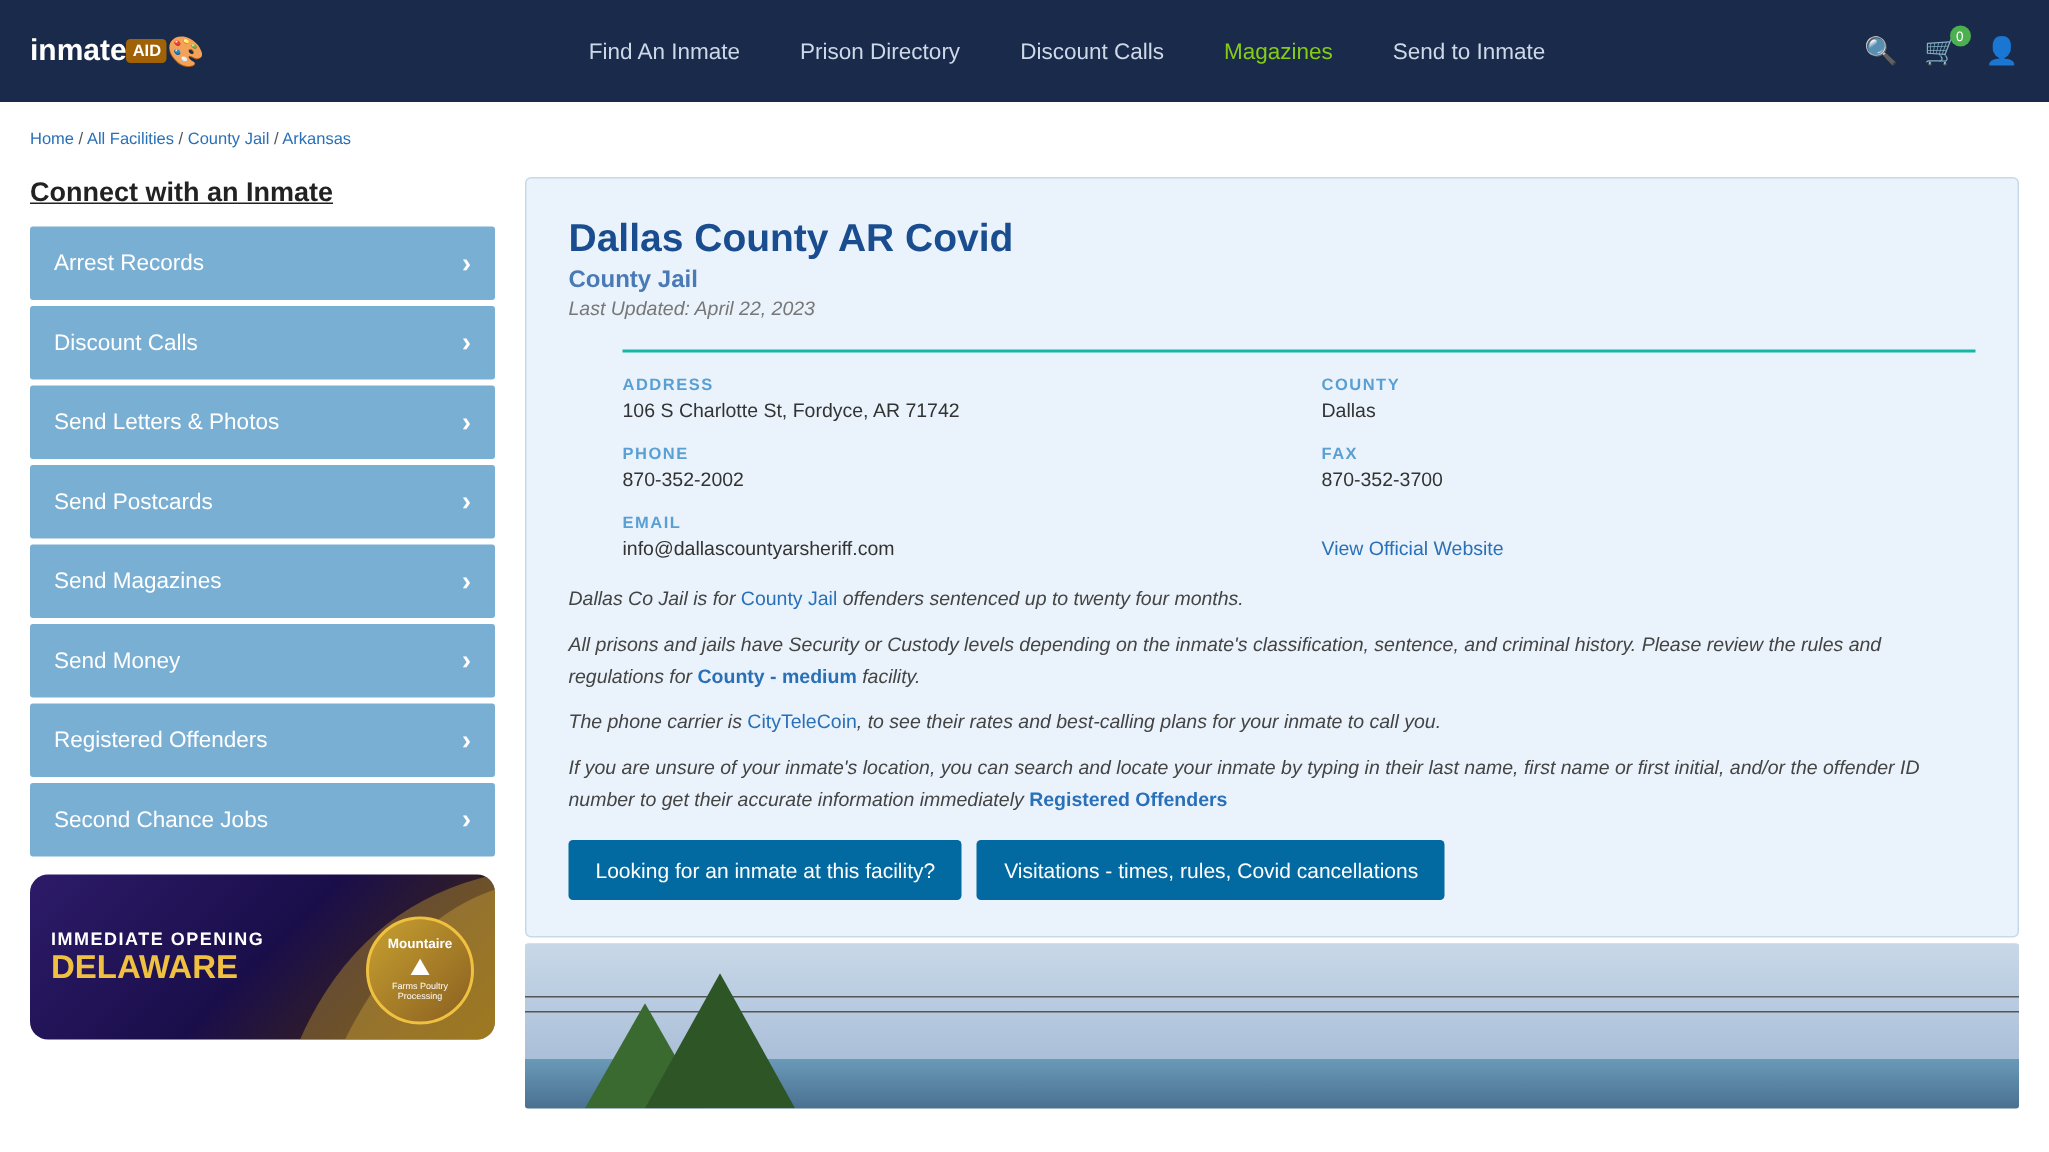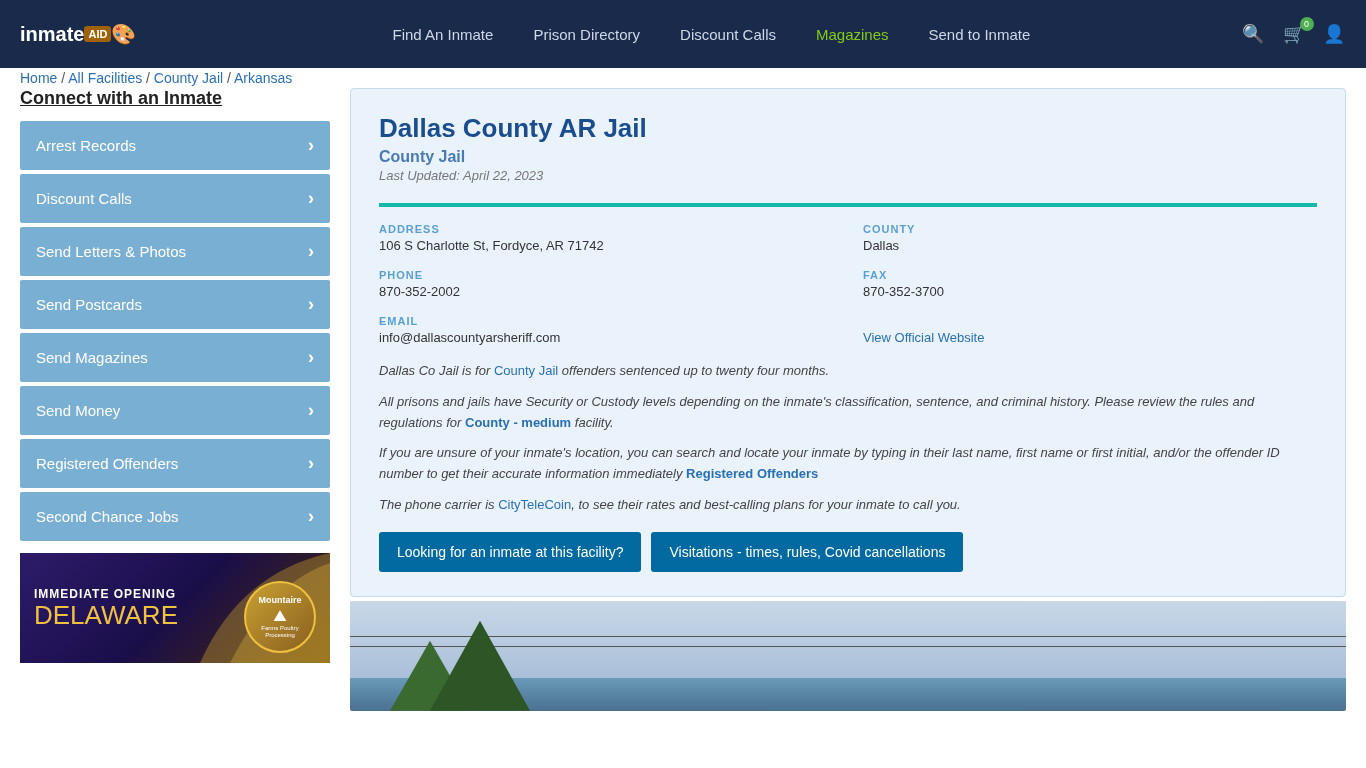--- a/index.html
+++ b/index.html
@@ -33,22 +33,22 @@
       align-items: center;
       gap: 18px;
       color: #cdd8e8;
     }
     .cart-wrapper {
       position: relative;
     }
 
     
     .breadcrumb {
-      padding: 2px 20px;
-      font-size: 14px;
+      padding: 19px 20px;
+      font-size: 11px;
     }
     .breadcrumb a {
       color: #2970b8;
       text-decoration: none;
     }
     .breadcrumb span { color: #555; }
 
     
     .main-layout {
       display: flex;
@@ -90,21 +90,21 @@
       font-size: 18px;
       font-weight: bold;
     }
 
     
     .ad-banner {
       margin-top: 12px;
       width: 310px;
       height: 110px;
       background: linear-gradient(135deg, #2d1b69 0%, #1a0e4a 50%, #4a2d00 100%);
-      border-radius: 0;
+      border-radius: 12px;
       overflow: hidden;
       position: relative;
       display: flex;
       align-items: center;
       padding: 10px 14px;
     }
     .ad-text-block {
       color: #fff;
       z-index: 2;
     }
@@ -135,23 +135,24 @@
     .facility-updated {
       font-size: 13px;
       color: #777;
       font-style: italic;
       margin-bottom: 20px;
     }
     .facility-info-grid {
       display: grid;
       grid-template-columns: 1fr 1fr;
       gap: 16px 30px;
-      border-top: 4px solid #14b8a6;
+      border-top: 2px solid #14b8a6;
       padding-top: 16px;
       margin-bottom: 16px;
+      margin-left: 36px;
     }
     .info-block label {
       display: block;
       font-size: 11px;
       font-weight: bold;
       color: #5a9fd4;
       letter-spacing: 1px;
       margin-bottom: 3px;
     }
     .info-block p {
@@ -305,39 +306,39 @@
       </div>
       <div class="sidebar-item">
         <span>Second Chance Jobs</span>
         <span class="sidebar-arrow">›</span>
       </div>
     </div>
 
     <div class="ad-banner">
       <div class="ad-text-block">
         <div style="font-size:12px; font-weight:bold; color:#fff; letter-spacing:1px;">IMMEDIATE OPENING</div>
-        <div style="font-size:26px; font-weight:400; color:#f0c040; line-height:1.1;">DELAWARE</div>
+        <div style="font-size:22px; font-weight:700; color:#f0c040; line-height:1.1;">DELAWARE</div>
       </div>
 
       <svg style="position:absolute; right:0; bottom:0; width:180px; height:110px;" viewBox="0 0 180 110">
         <path d="M 50 110 Q 90 20 180 0 L 180 110 Z" fill="#c8a030" opacity="0.4"></path>
         <path d="M 80 110 Q 120 30 180 10 L 180 110 Z" fill="#f0c040" opacity="0.3"></path>
       </svg>
 
       <div style="position:absolute; right:14px; bottom:10px; background:linear-gradient(135deg,#c8a030,#8a6020); border-radius:50%; width:72px; height:72px; display:flex; flex-direction:column; align-items:center; justify-content:center; z-index:3; border:2px solid #f0c040;">
         <span style="font-size:9px; font-weight:bold; color:#fff; text-align:center; line-height:1.3;">Mountaire</span>
         <div style="color:#fff; font-size:16px;">⛰</div>
         <span style="font-size:6px; color:#fff; text-align:center; line-height:1.2;">Farms Poultry Processing</span>
       </div>
     </div>
   </div>
 
   <div class="content">
     <div class="facility-card">
-      <h1 class="facility-name">Dallas County AR Jail</h1>
+      <h1 class="facility-name">Dallas County AR Covid</h1>
       <div class="facility-type">County Jail</div>
       <div class="facility-updated">Last Updated: April 22, 2023</div>
 
       <div class="facility-info-grid">
         <div class="info-block">
           <label>ADDRESS</label>
           <p>106 S Charlotte St, Fordyce, AR 71742</p>
         </div>
         <div class="info-block">
           <label>COUNTY</label>
@@ -362,24 +363,24 @@
       </div>
 
       <div class="facility-desc">
         <p>
           Dallas Co Jail is for <a href="#">County Jail</a> offenders sentenced up to twenty four months.
         </p>
         <p>
           All prisons and jails have Security or Custody levels depending on the inmate's classification, sentence, and criminal history. Please review the rules and regulations for <a href="#" style="font-weight:bold;">County - medium</a> facility.
         </p>
         <p>
-          If you are unsure of your inmate's location, you can search and locate your inmate by typing in their last name, first name or first initial, and/or the offender ID number to get their accurate information immediately <a href="#" style="font-weight:bold;">Registered Offenders</a>
+          The phone carrier is <a href="#">CityTeleCoin</a>, to see their rates and best-calling plans for your inmate to call you.
         </p>
         <p>
-          The phone carrier is <a href="#">CityTeleCoin</a>, to see their rates and best-calling plans for your inmate to call you.
+          If you are unsure of your inmate's location, you can search and locate your inmate by typing in their last name, first name or first initial, and/or the offender ID number to get their accurate information immediately <a href="#" style="font-weight:bold;">Registered Offenders</a>
         </p>
       </div>
 
       <div class="facility-buttons">
         <button class="btn-green">Looking for an inmate at this facility?</button>
         <button class="btn-green">Visitations - times, rules, Covid cancellations</button>
       </div>
     </div>
 
     <div class="photo-strip">

